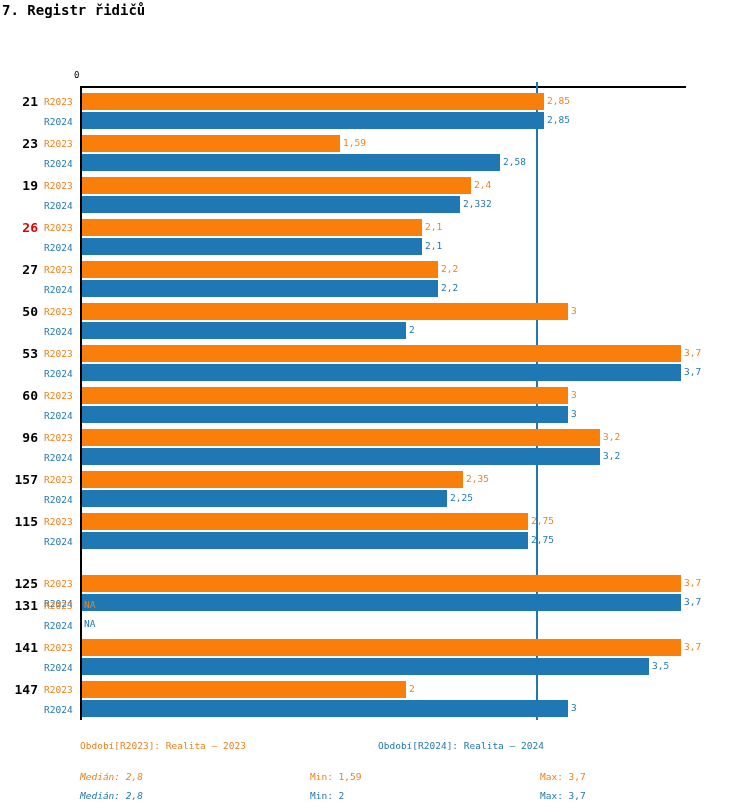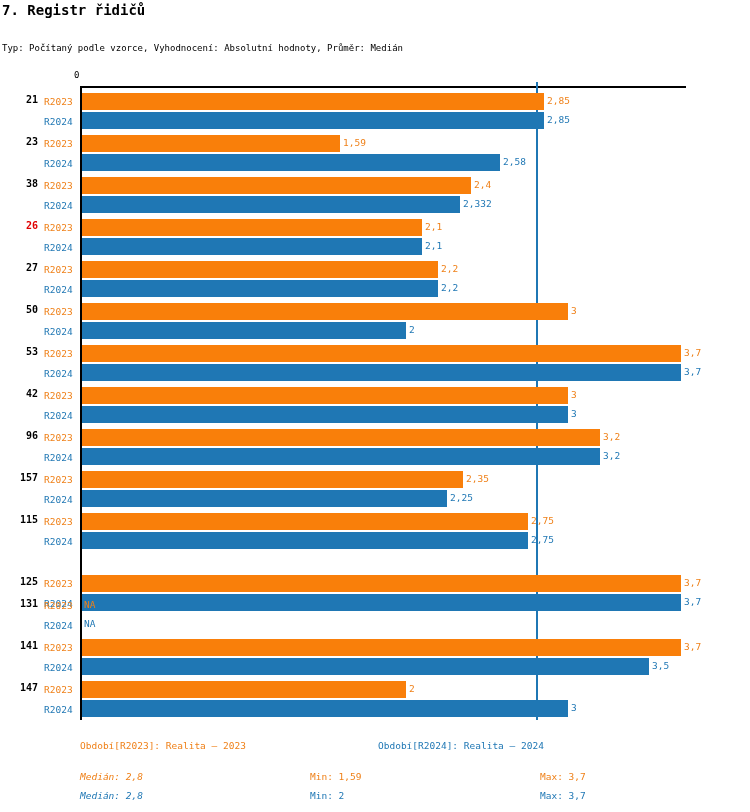--- a/index.html
+++ b/index.html
@@ -92,21 +92,21 @@
     left: 0;
     width: 750px;
     height: 42px;
   }
   .row-key {
     position: absolute;
     left: 0px;
     top: 4px;
     width: 38px;
     text-align: right;
-    font-size: 10px;
+    font-size: 13px;
     font-weight: bold;
     color: #000000;
   }
   .row-key.highlight {
     color: #e00000;
   }
   .series-label {
     position: absolute;
     left: 44px;
     font-size: 9.5px;
@@ -168,21 +168,20 @@
   .stat.col-max { left: 540px; }
   .stat.line1 { top: 36px; }
   .stat.line2 { top: 55px; }
 </style>
 </head>
 <body>
 
 <div id="chart-root">
 
   <div class="title-main">7. Registr řidičů</div>
-  <div class="title-meta">Typ: Počítaný podle vzorce, Vyhodnocení: Absolutní hodnoty, Průměr: Medián</div>
 
   <div id="plot">
     <div class="axis-zero-label">0</div>
     <div class="axis-top-line"></div>
     <div class="axis-zero-line"></div>
     <div class="median-line" id="median-line" style="left: 536px;"></div>
     <div id="rows">
         <div class="row-group" style="top: 90px;">
           <div class="row-key">21</div>
           <div class="series-label s2023">R2023</div>
@@ -195,21 +194,21 @@
         <div class="row-group" style="top: 132px;">
           <div class="row-key">23</div>
           <div class="series-label s2023">R2023</div>
           <div class="bar s2023" style="width: 258px; background: rgb(249, 127, 10);"></div>
           <div class="bar-value s2023" style="left: 343px;">1,59</div>
           <div class="series-label s2024">R2024</div>
           <div class="bar s2024" style="width: 418px; background: rgb(31, 119, 180);"></div>
           <div class="bar-value s2024" style="left: 503px; text-align: right;">2,58</div>
         </div>
         <div class="row-group" style="top: 174px;">
-          <div class="row-key">38</div>
+          <div class="row-key">19</div>
           <div class="series-label s2023">R2023</div>
           <div class="bar s2023" style="width: 389px; background: rgb(249, 127, 10);"></div>
           <div class="bar-value s2023" style="left: 474px;">2,4</div>
           <div class="series-label s2024">R2024</div>
           <div class="bar s2024" style="width: 378px; background: rgb(31, 119, 180);"></div>
           <div class="bar-value s2024" style="left: 463px;">2,332</div>
         </div>
         <div class="row-group" style="top: 216px;">
           <div class="row-key highlight">26</div>
           <div class="series-label s2023">R2023</div>
@@ -240,21 +239,21 @@
         <div class="row-group" style="top: 342px;">
           <div class="row-key">53</div>
           <div class="series-label s2023">R2023</div>
           <div class="bar s2023" style="width: 599px; background: rgb(249, 127, 10);"></div>
           <div class="bar-value s2023" style="left: 684px;">3,7</div>
           <div class="series-label s2024">R2024</div>
           <div class="bar s2024" style="width: 599px; background: rgb(31, 119, 180);"></div>
           <div class="bar-value s2024" style="left: 684px;">3,7</div>
         </div>
         <div class="row-group" style="top: 384px;">
-          <div class="row-key">42</div>
+          <div class="row-key">60</div>
           <div class="series-label s2023">R2023</div>
           <div class="bar s2023" style="width: 486px; background: rgb(249, 127, 10);"></div>
           <div class="bar-value s2023" style="left: 571px;">3</div>
           <div class="series-label s2024">R2024</div>
           <div class="bar s2024" style="width: 486px; background: rgb(31, 119, 180);"></div>
           <div class="bar-value s2024" style="left: 571px;">3</div>
         </div>
         <div class="row-group" style="top: 426px;">
           <div class="row-key">96</div>
           <div class="series-label s2023">R2023</div>

